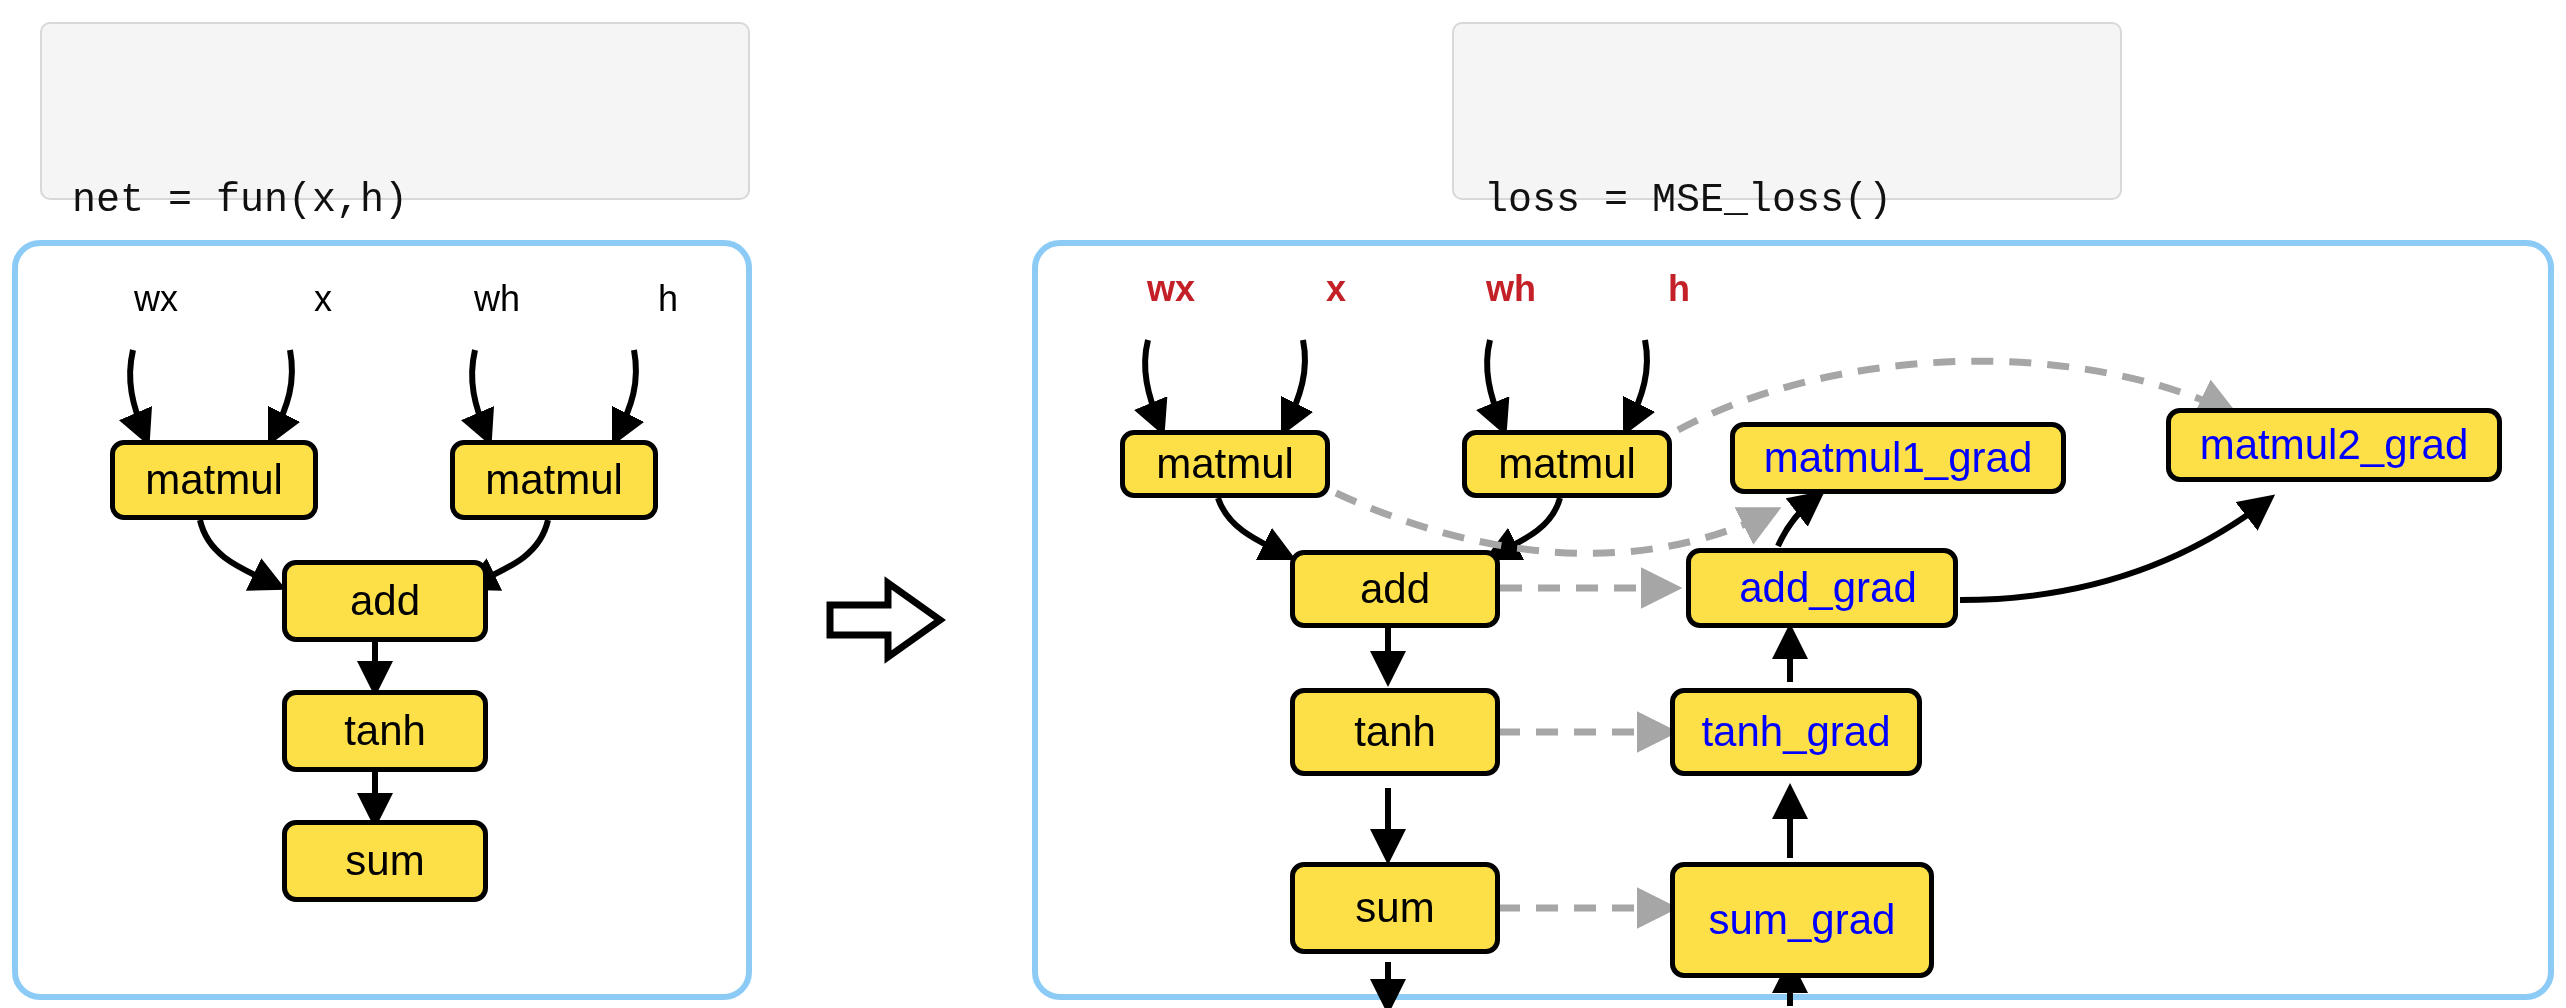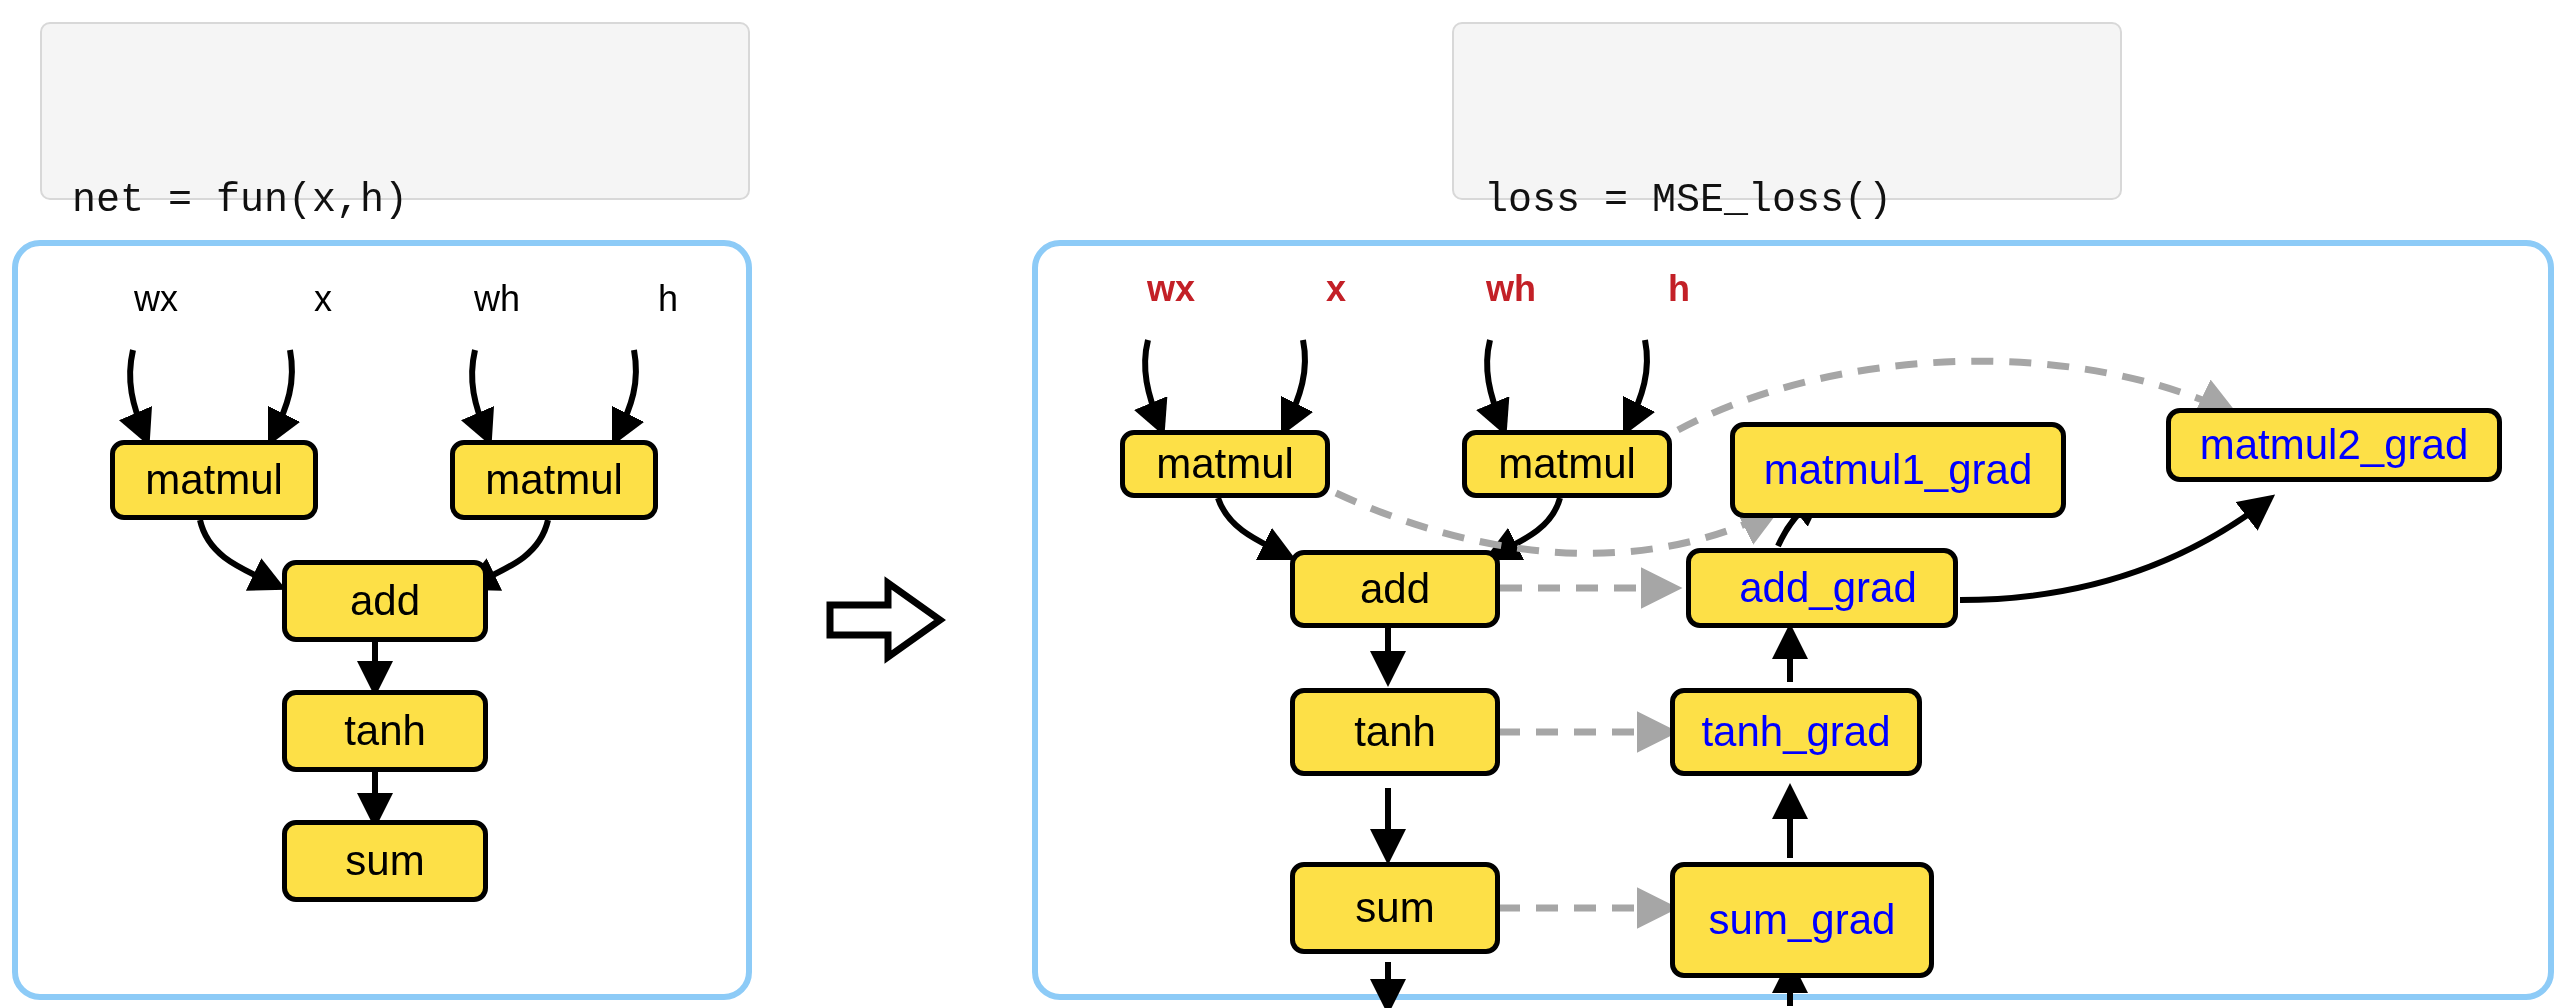--- a/index.html
+++ b/index.html
@@ -177,17 +177,17 @@
 <div class="var-label red" style="left:1262px;top:268px;width:84px;">x</div>
 <div class="var-label red" style="left:1446px;top:268px;width:90px;">wh</div>
 <div class="var-label red" style="left:1606px;top:268px;width:84px;">h</div>
 
 <div class="node" style="left:1120px;top:430px;width:210px;height:68px;">matmul</div>
 <div class="node" style="left:1462px;top:430px;width:210px;height:68px;">matmul</div>
 <div class="node" style="left:1290px;top:550px;width:210px;height:78px;">add</div>
 <div class="node" style="left:1290px;top:688px;width:210px;height:88px;">tanh</div>
 <div class="node" style="left:1290px;top:862px;width:210px;height:92px;">sum</div>
 
-<div class="node grad" style="left:1730px;top:422px;width:336px;height:96px;">matmul1_grad</div>
+<div class="node grad" style="left:1730px;top:422px;width:336px;height:72px;">matmul1_grad</div>
 <div class="node grad" style="left:2166px;top:408px;width:336px;height:74px;">matmul2_grad</div>
 <div class="node grad" style="left:1686px;top:548px;width:272px;height:80px;padding-left:12px;">add_grad</div>
 <div class="node grad" style="left:1670px;top:688px;width:252px;height:88px;">tanh_grad</div>
 <div class="node grad" style="left:1670px;top:862px;width:264px;height:116px;">sum_grad</div>
 
 </body></html>

